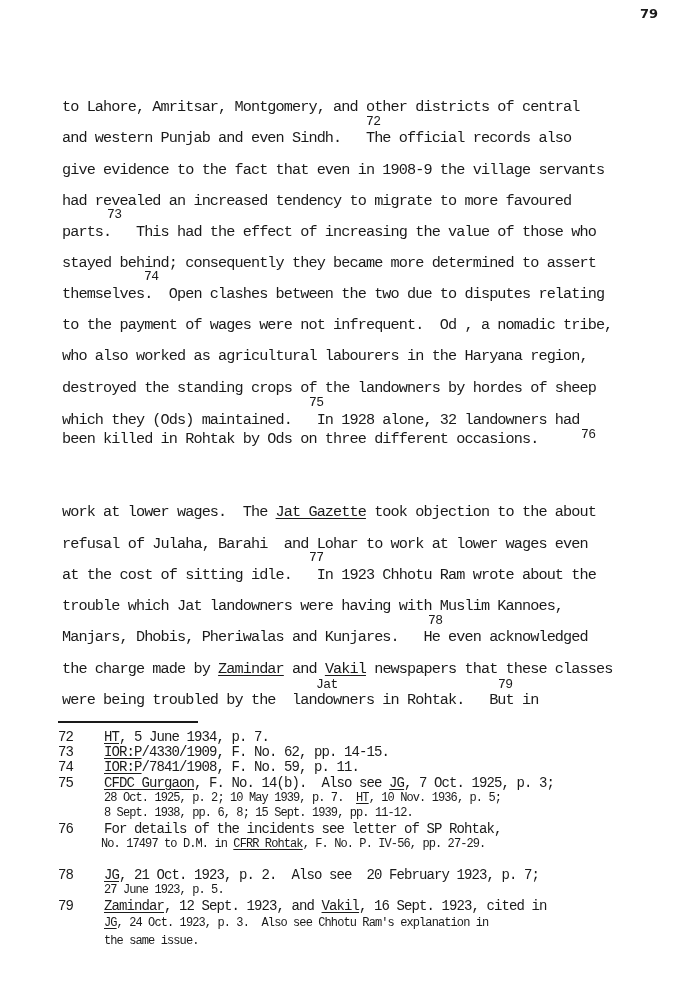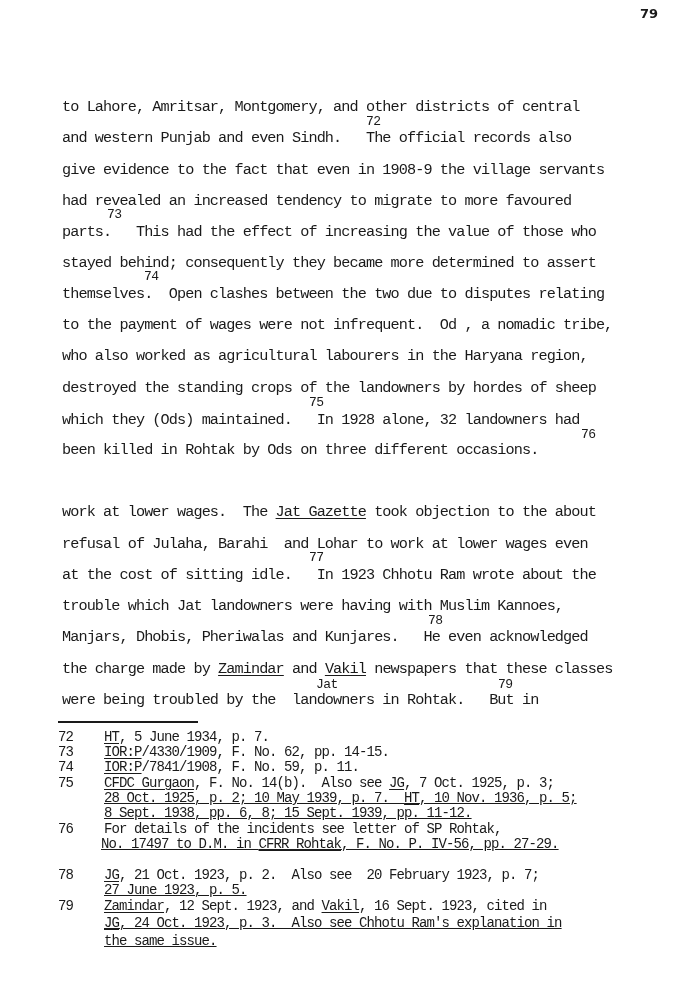--- a/index.html
+++ b/index.html
@@ -5,21 +5,21 @@
   html, body { margin: 0; padding: 0; background: #ffffff; }
   body { width: 700px; height: 994px; position: relative; overflow: hidden; color: #1a1a1a; }
   .page { position: absolute; inset: 0; font-family: "Liberation Mono", "DejaVu Sans Mono", monospace; }
   .page-number { position: absolute; left: 640px; top: 6px; font-family: "DejaVu Sans", sans-serif; font-weight: bold; font-size: 13px; }
   .line { position: absolute; left: 62px; font-size: 15.2px; letter-spacing: -0.9px; white-space: pre; line-height: 18px; }
   .sup { position: absolute; font-size: 13px; letter-spacing: -0.5px; white-space: pre; line-height: 14px; }
   .u { text-decoration: underline; text-underline-offset: 2px; }
   .rule { position: absolute; left: 58px; top: 721px; width: 140px; height: 2px; background: #1a1a1a; }
   .fn { position: absolute; left: 58px; font-size: 14px; letter-spacing: -0.9px; white-space: pre; line-height: 14px; }
   .fn .num { display: inline-block; width: 46px; }
-  .fn-cont { position: absolute; left: 104px; font-size: 14px; letter-spacing: -0.9px; white-space: pre; line-height: 14px; text-decoration: underline; }
+  .fn-cont { position: absolute; left: 104px; font-size: 12px; letter-spacing: -0.9px; white-space: pre; line-height: 14px; }
 </style>
 </head>
 <body>
 
 <div class="page">
   <div class="page-number">79</div>
 
   <div class="line" style="top:98px">to Lahore, Amritsar, Montgomery, and other districts of central</div>
   <div class="sup" style="left:366px;top:115px">72</div>
   <div class="line" style="top:129px">and western Punjab and even Sindh.   The official records also</div>
@@ -29,21 +29,21 @@
   <div class="line" style="top:223px">parts.   This had the effect of increasing the value of those who</div>
   <div class="line" style="top:254px">stayed behind; consequently they became more determined to assert</div>
   <div class="sup" style="left:144px;top:270px">74</div>
   <div class="line" style="top:285px">themselves.  Open clashes between the two due to disputes relating</div>
   <div class="line" style="top:316px">to the payment of wages were not infrequent.  Od , a nomadic tribe,</div>
   <div class="line" style="top:347px">who also worked as agricultural labourers in the Haryana region,</div>
   <div class="line" style="top:379px">destroyed the standing crops of the landowners by hordes of sheep</div>
   <div class="sup" style="left:309px;top:396px">75</div>
   <div class="line" style="top:411px">which they (Ods) maintained.   In 1928 alone, 32 landowners had</div>
   <div class="sup" style="left:581px;top:428px">76</div>
-  <div class="line" style="top:441px">been killed in Rohtak by Ods on three different occasions.</div>
+  <div class="line" style="top:430px">been killed in Rohtak by Ods on three different occasions.</div>
 
 
   <div class="line" style="top:503px"><span>work at lower wages.  The </span><span class="u">Jat Gazette</span><span> took objection to the about</span></div>
 
   <div class="line" style="top:535px">refusal of Julaha, Barahi  and Lohar to work at lower wages even</div>
   <div class="sup" style="left:309px;top:551px">77</div>
   <div class="line" style="top:566px">at the cost of sitting idle.   In 1923 Chhotu Ram wrote about the</div>
   <div class="line" style="top:597px">trouble which Jat landowners were having with Muslim Kannoes,</div>
   <div class="sup" style="left:428px;top:614px">78</div>
   <div class="line" style="top:628px">Manjars, Dhobis, Pheriwalas and Kunjares.   He even acknowledged</div>

